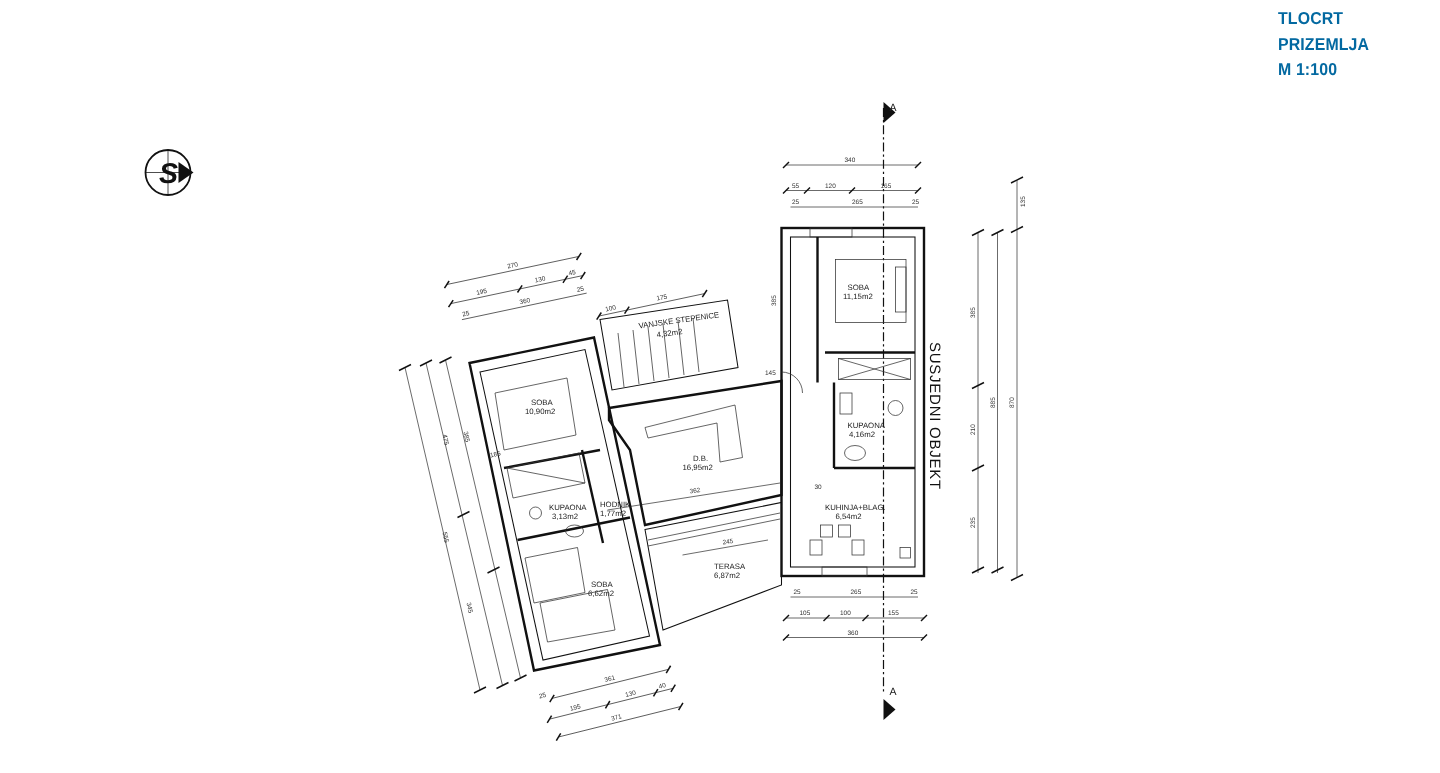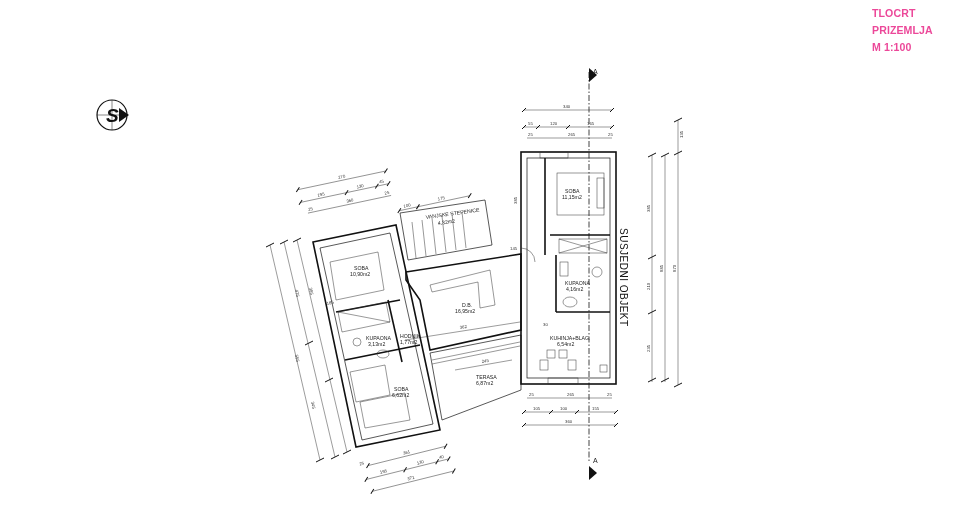--- a/index.html
+++ b/index.html
@@ -1,18 +1,18 @@
 <!DOCTYPE html>
 <html><head>
 <meta charset="utf-8">
 <style>
   html, body { margin:0; padding:0; background:#ffffff; }
   body { width:960px; height:515px; position:relative; overflow:hidden; font-family:"Liberation Sans", sans-serif; }
   #plan { position:absolute; left:0; top:0; width:960px; height:515px; }
-  .title-block { position:absolute; left:872px; top:5px; color:#ec4899; font-family:"Liberation Sans", sans-serif; font-weight:bold; }
+  .title-block { position:absolute; left:852px; top:5px; color:#0369a1; font-family:"Liberation Sans", sans-serif; font-weight:bold; }
   .title-block div { font-size:11.5px; line-height:17px; letter-spacing:0.1px; transform:scaleX(0.92); transform-origin:left; }
   svg text { font-family:"Liberation Sans", sans-serif; fill:#222; }
   .lbl { font-size:5.2px; }
   .dim { font-size:4.3px; fill:#333; }
   .wall { fill:none; stroke:#111; stroke-width:1.6; }
   .wall-thin { fill:none; stroke:#111; stroke-width:0.7; }
   .dl { stroke:#222; stroke-width:0.45; fill:none; }
   .tick { stroke:#111; stroke-width:1; }
   .furn { fill:none; stroke:#333; stroke-width:0.5; }
   .axis { stroke:#111; stroke-width:0.8; stroke-dasharray:6 2 1.5 2; fill:none; }

